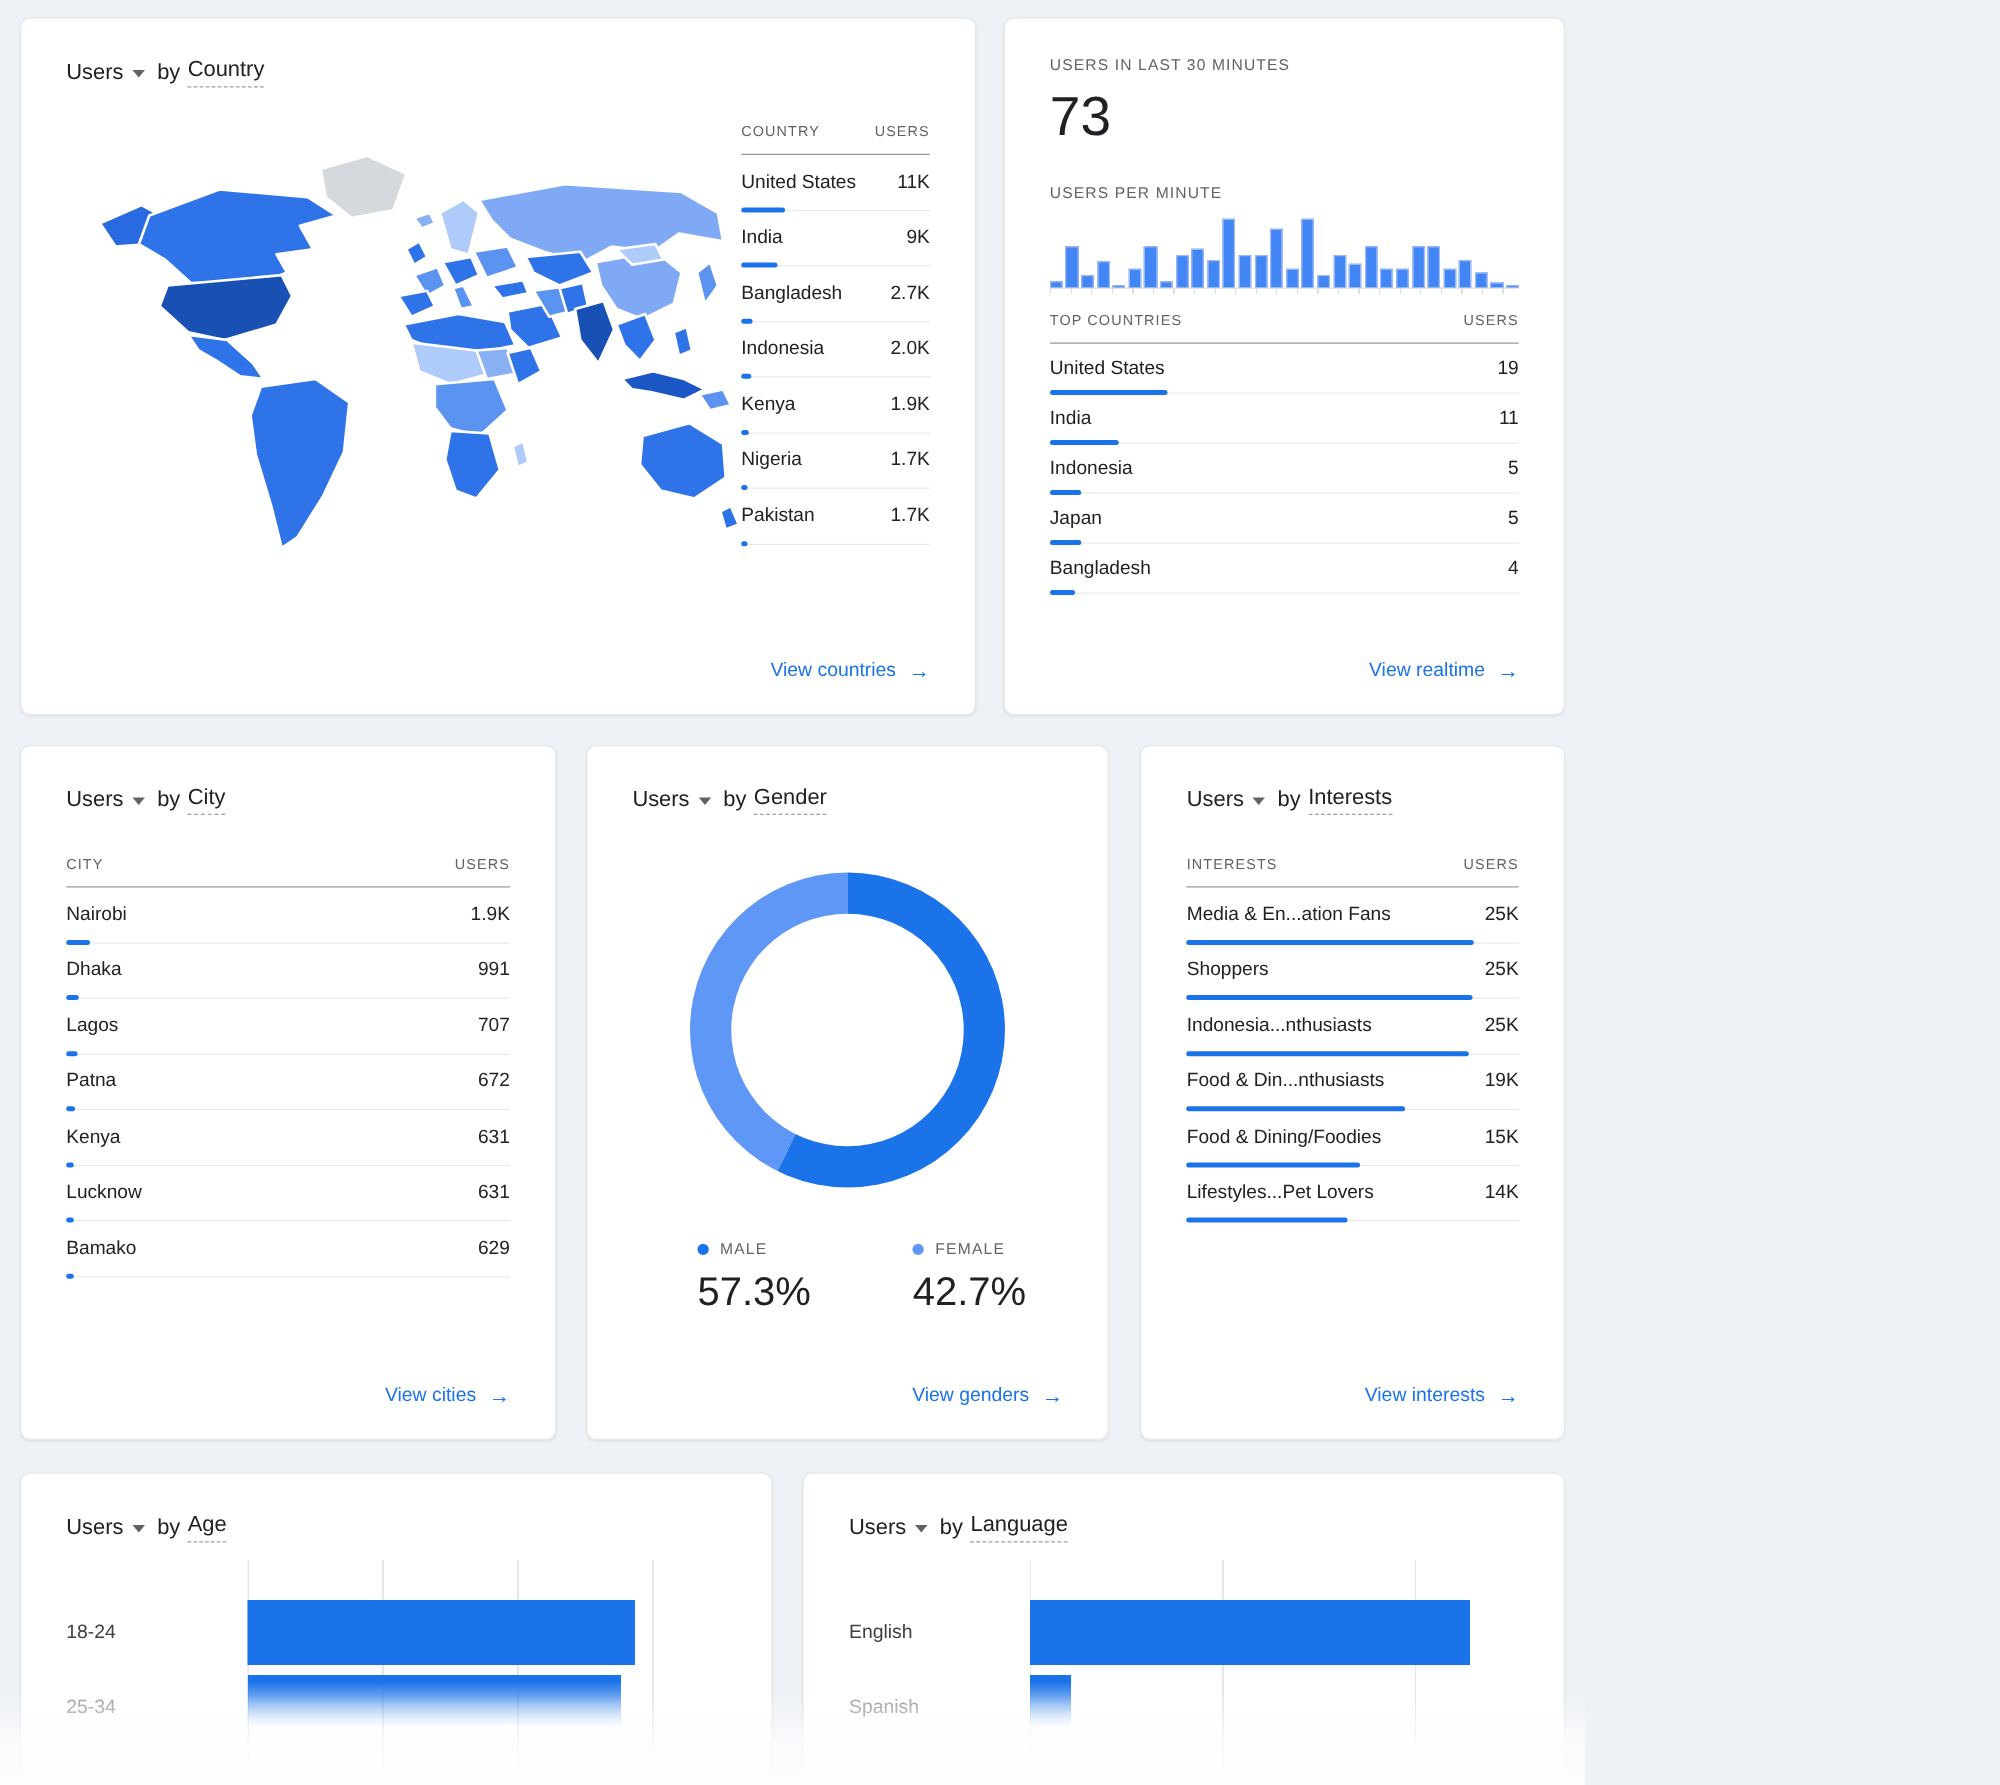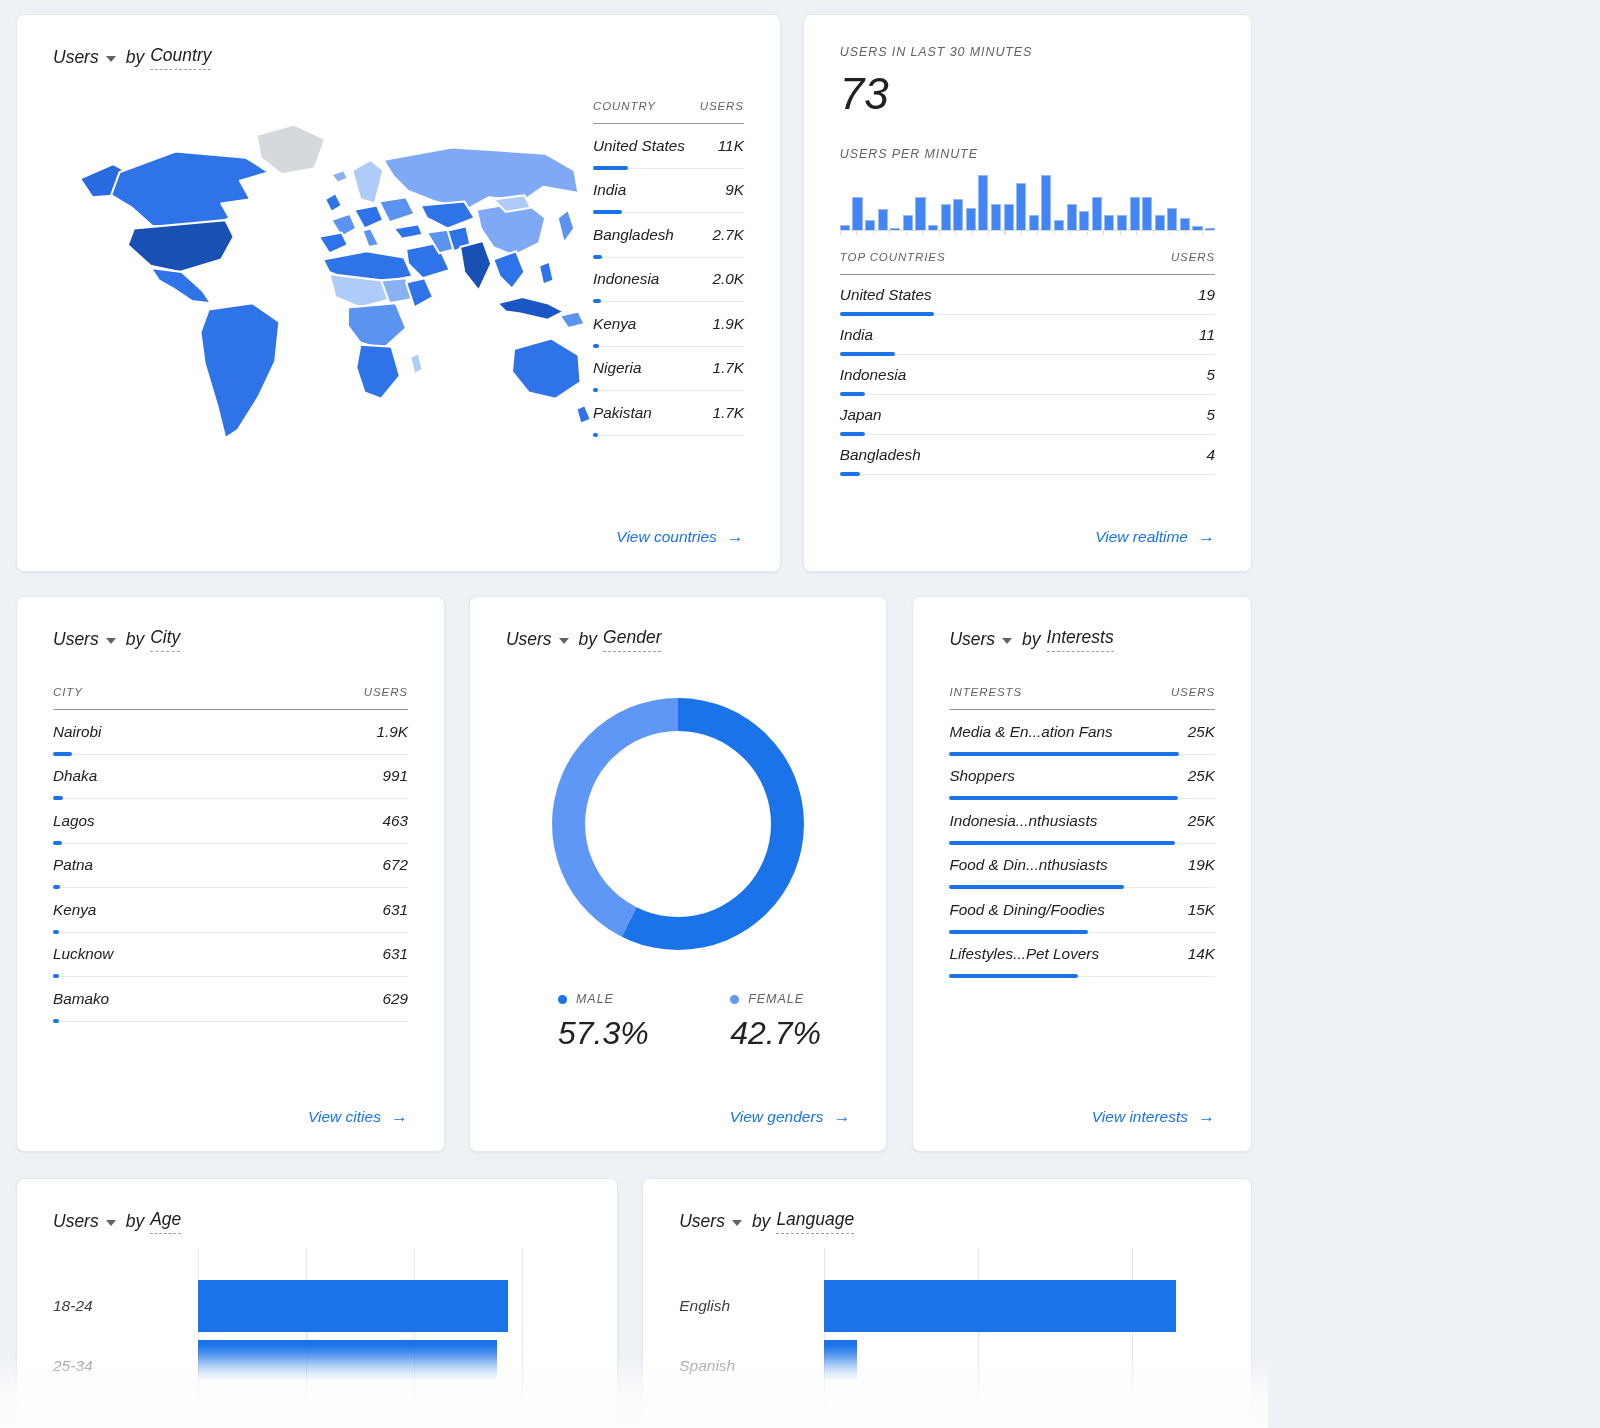--- a/index.html
+++ b/index.html
@@ -1,18 +1,18 @@
 <!DOCTYPE html>
 <html><head>
 <meta charset="utf-8">
 <style>
   * { margin:0; padding:0; box-sizing:border-box; }
   html,body { width:1600px; height:1428px; overflow:hidden; }
   body { font-family:"Liberation Sans", sans-serif; background:#eef1f6; color:#202124; }
-  .page { position:relative; width:1268px; height:1428px; padding:14px 16px 0; overflow:hidden;font-style:italic; }
+  .page { position:relative; width:1268px; height:1428px; padding:14px 16px 0; overflow:hidden; }
   .row { display:flex; }
   .row1 { margin-bottom:24px; }
   .row2 { margin-bottom:26px; }
   .card { position:relative; background:#fff; border:1px solid #e7e9ec; border-radius:8px;
           box-shadow:0 1px 2px rgba(60,64,67,.08); padding:30px 36px; overflow:hidden; }
   .row1 .card { height:558px; }
   .row2 .card { height:556px; }
   .row3 .card { height:420px; }
   .card-country { width:980px; margin-right:22px; }
   .card-realtime { width:566px; }
@@ -303,21 +303,21 @@
             </div>
 
             <div class="tbl-row">
               <span>Dhaka</span>
               <span>991</span>
               <i class="row-bar" style="width: 2.8%;"></i>
             </div>
 
             <div class="tbl-row">
               <span>Lagos</span>
-              <span>463</span>
+              <span>707</span>
               <i class="row-bar" style="width: 2.6%;"></i>
             </div>
 
             <div class="tbl-row">
               <span>Patna</span>
               <span>672</span>
               <i class="row-bar" style="width: 1.9%;"></i>
             </div>
 
             <div class="tbl-row">

